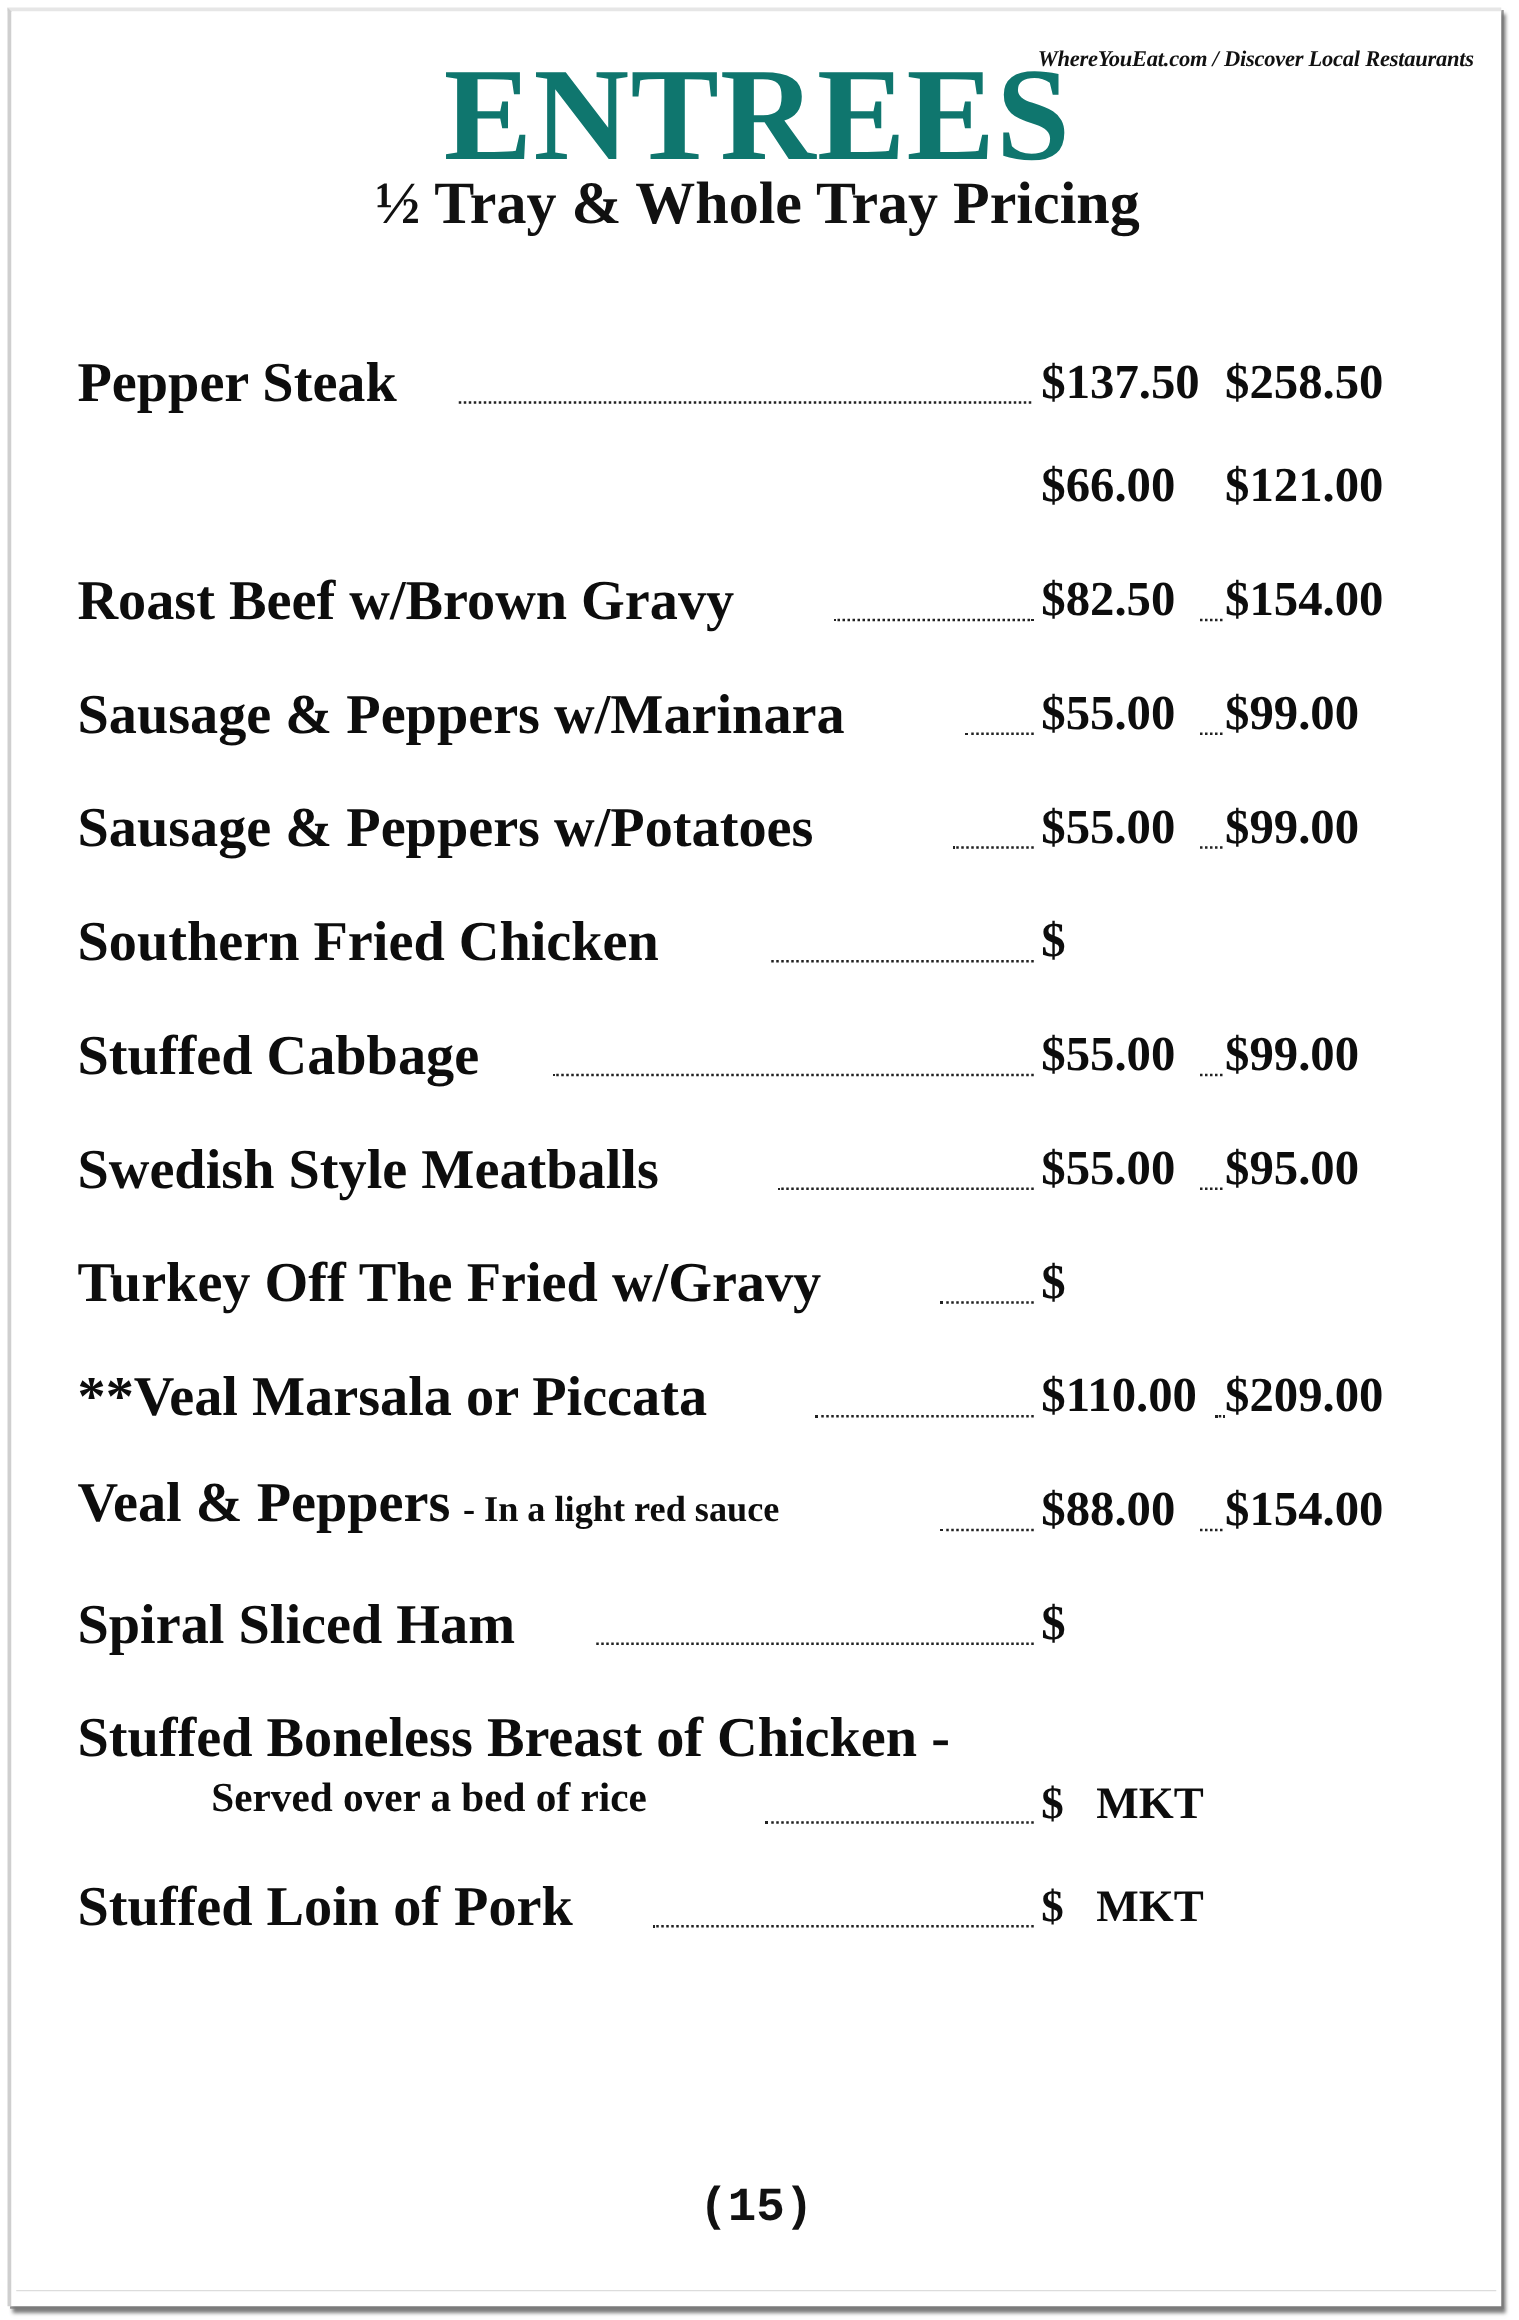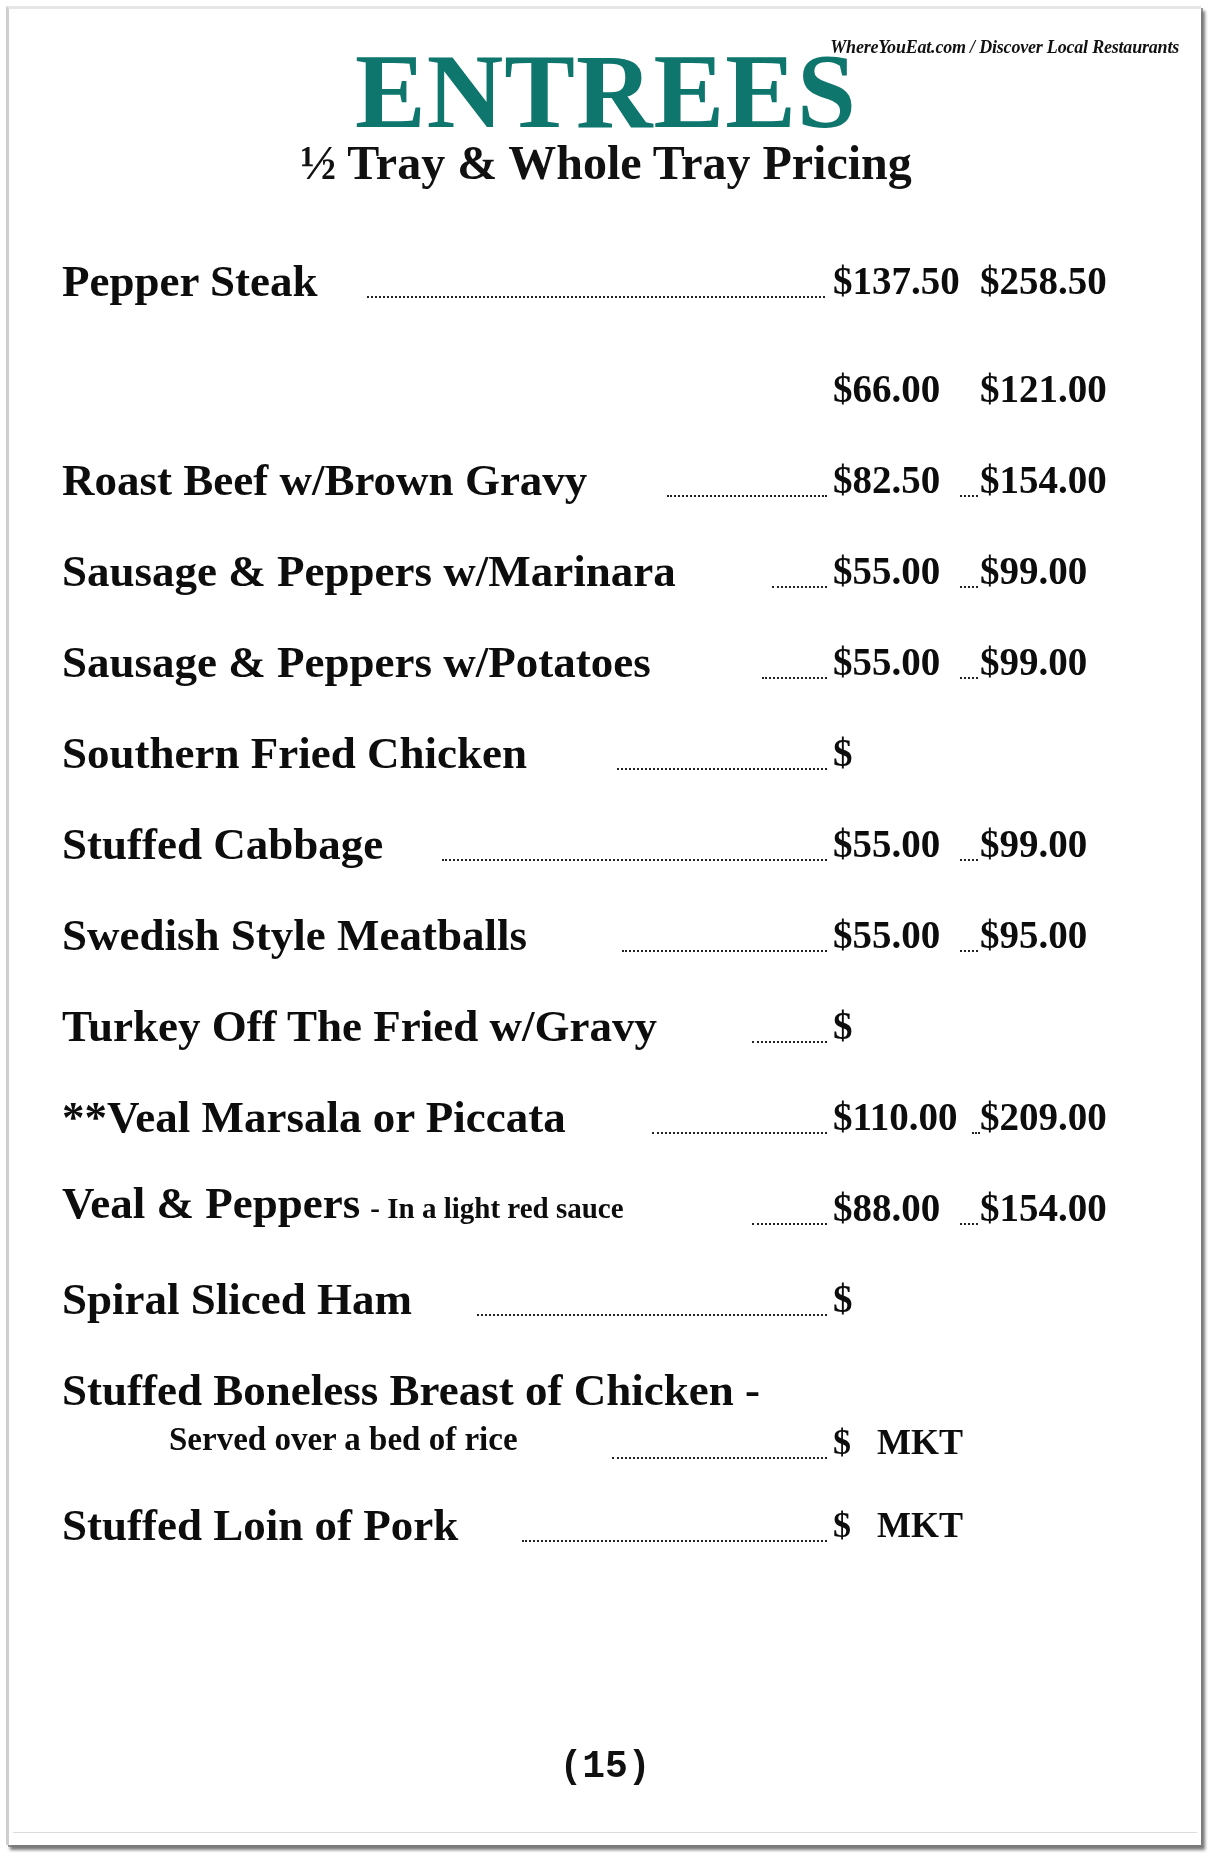--- a/index.html
+++ b/index.html
@@ -148,21 +148,21 @@
     }
   </style>
 </head>
 <body>
 
 <div class="page">
   <div class="watermark">WhereYouEat.com / Discover Local Restaurants</div>
   <div class="title">ENTREES</div>
   <div class="subtitle">½ Tray &amp; Whole Tray Pricing</div>
 
-  <div class="row" style="top:243px;">
+  <div class="row" style="top:268px;">
     <div class="name">
         <span>Pepper Steak</span>
       </div>
     <div class="leader" style="left:305px;width:458px;"></div>
     <div class="price p1">$137.50</div>
     <div class="price p2">$258.50</div>
   </div>
 
   <div class="row" style="top:351px;">
     <div class="price p1">$66.00</div>

